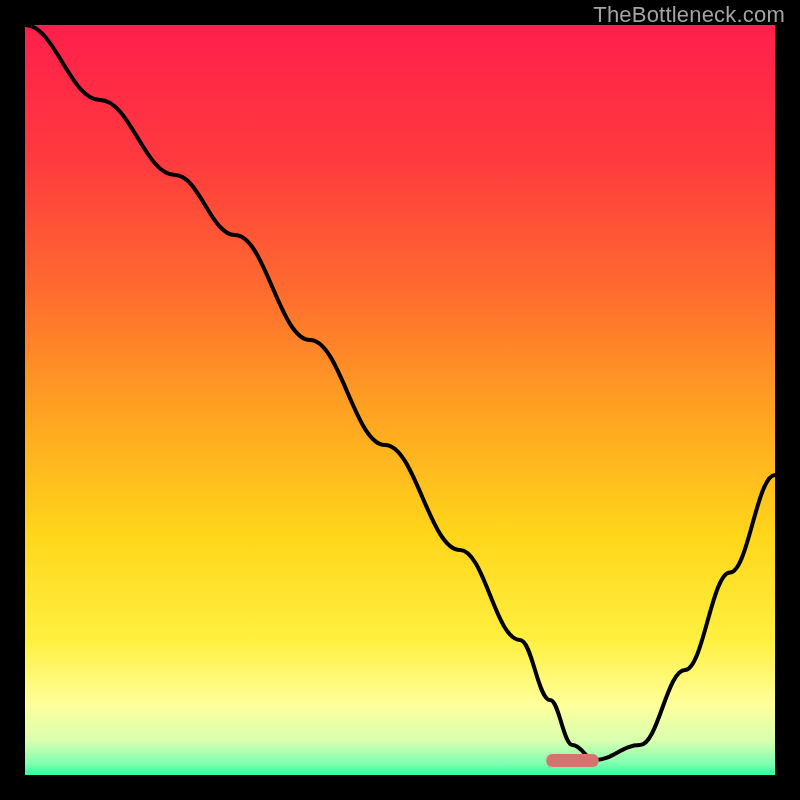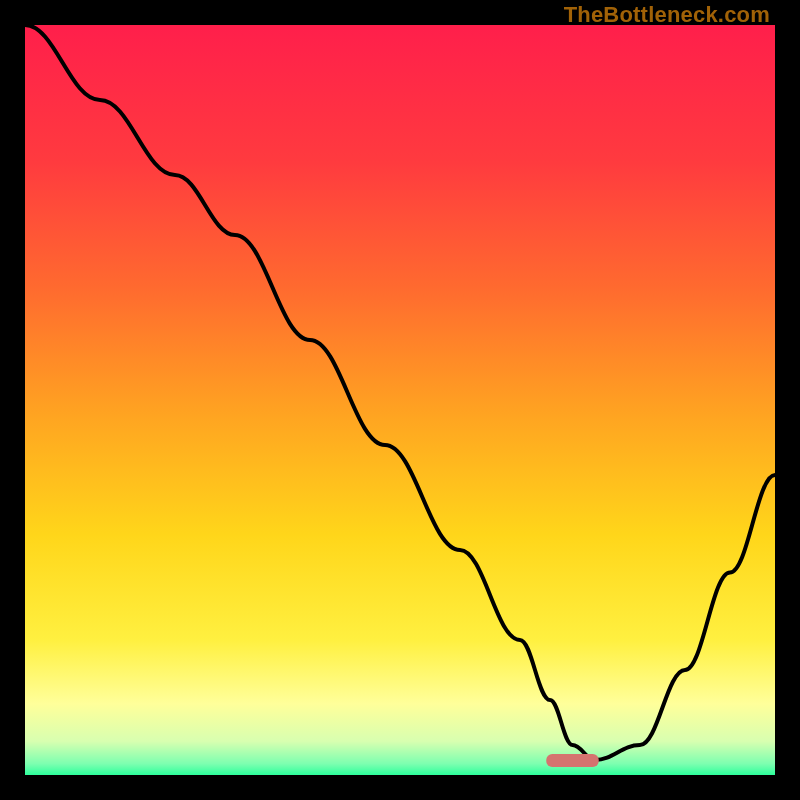--- a/index.html
+++ b/index.html
@@ -21,25 +21,25 @@
   .plot-area {
     position: absolute;
     left: 0;
     top: 0;
     width: 750px;
     height: 750px;
   }
   .watermark {
     position: absolute;
     top: 2px;
-    right: 30px;
+    right: 15px;
     font-family: Arial, Helvetica, sans-serif;
     font-size: 22px;
-    font-weight: 700;
-    color: #a16207;
+    font-weight: 400;
+    color: #a3a3a3;
     letter-spacing: 0.2px;
   }
   svg {
     display: block;
   }
 </style>
 </head>
 <body>
 
 <div class="frame">

